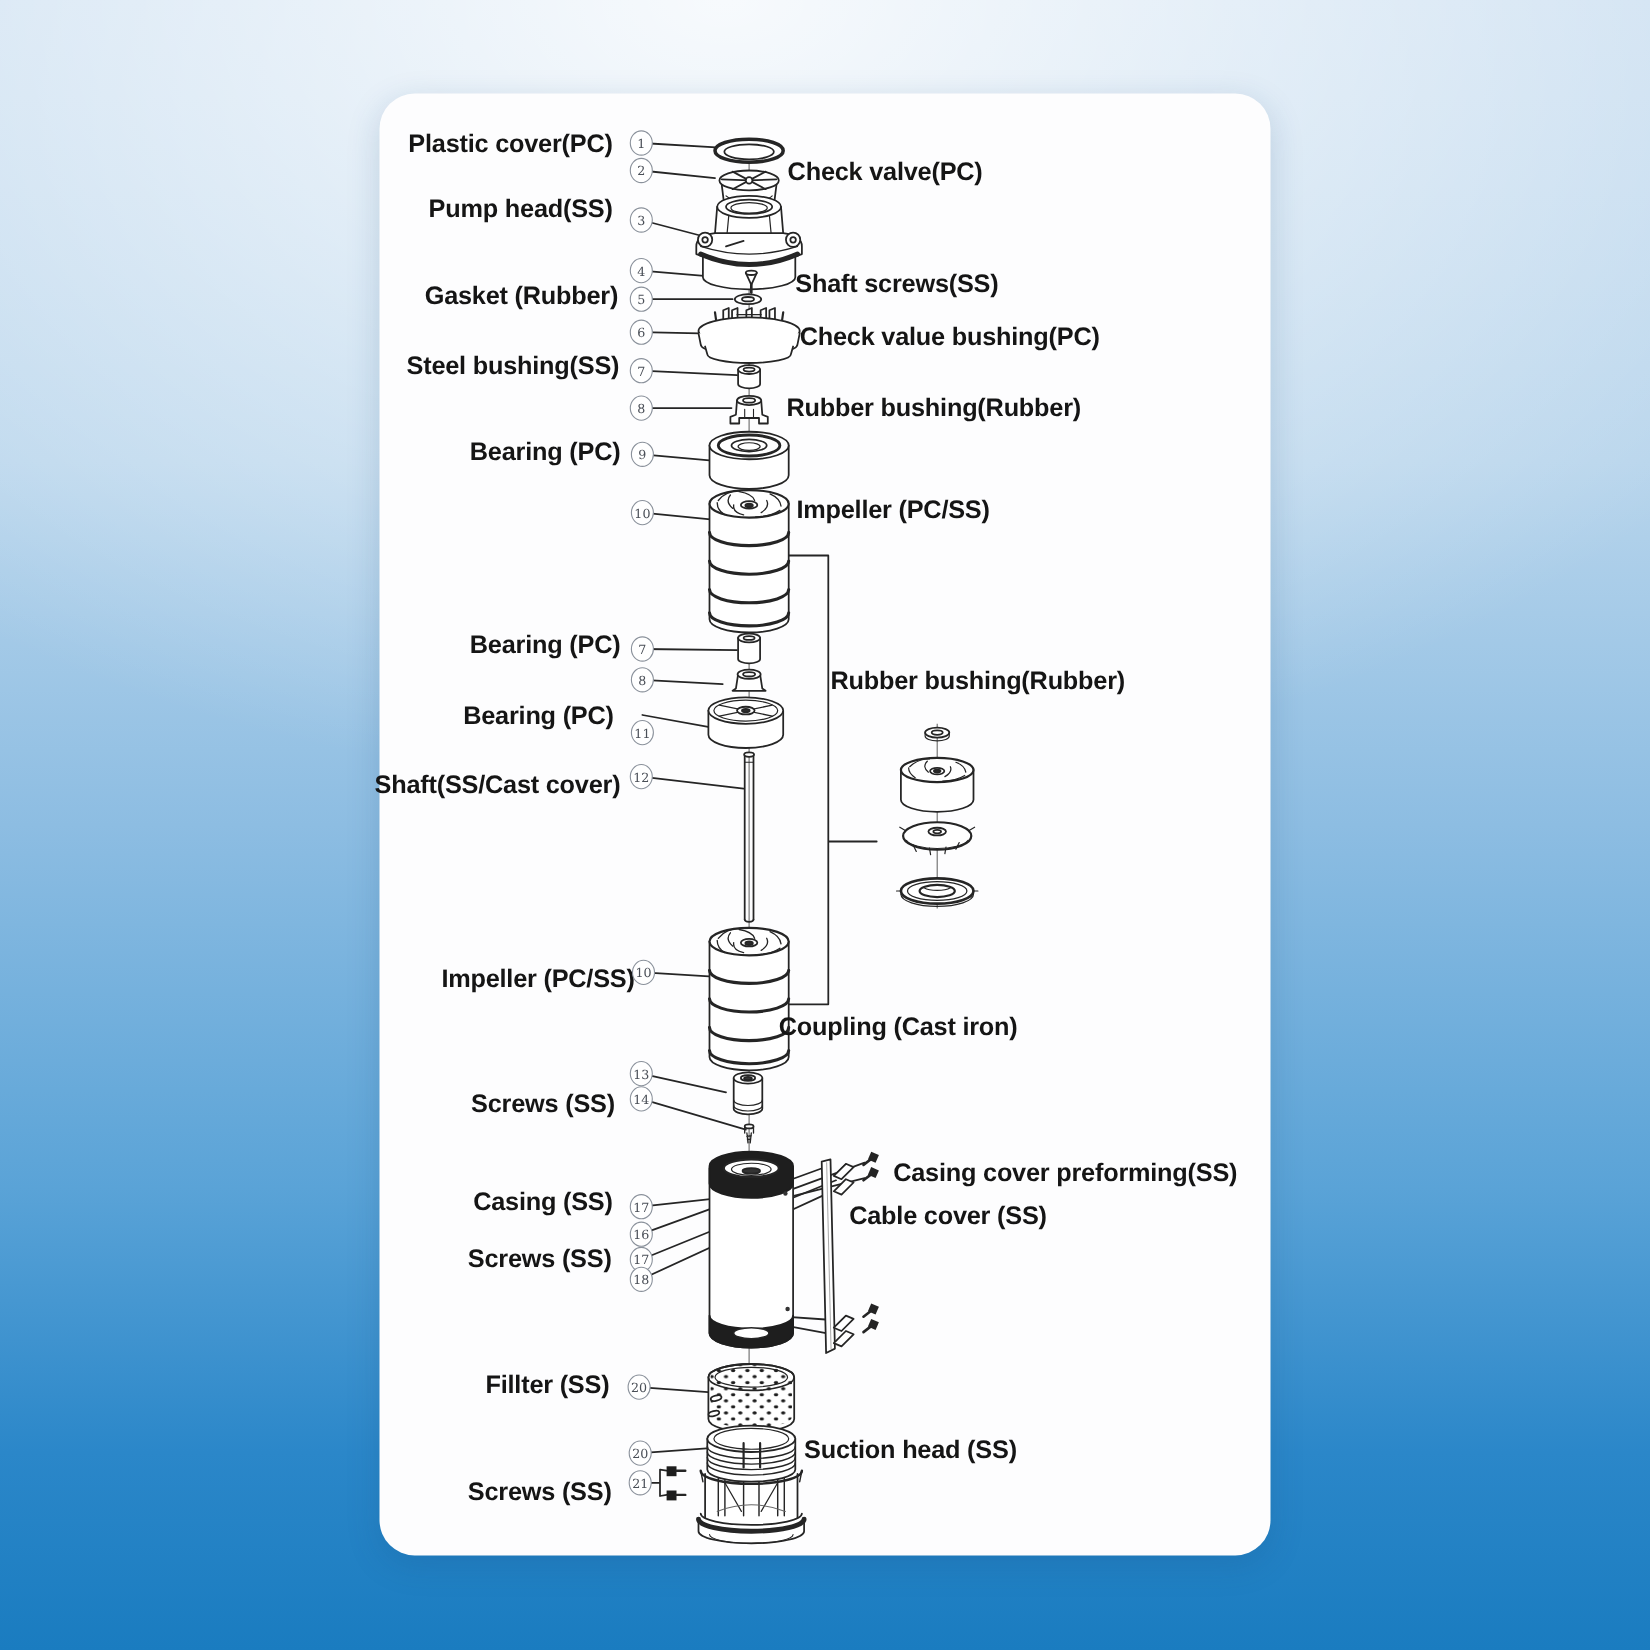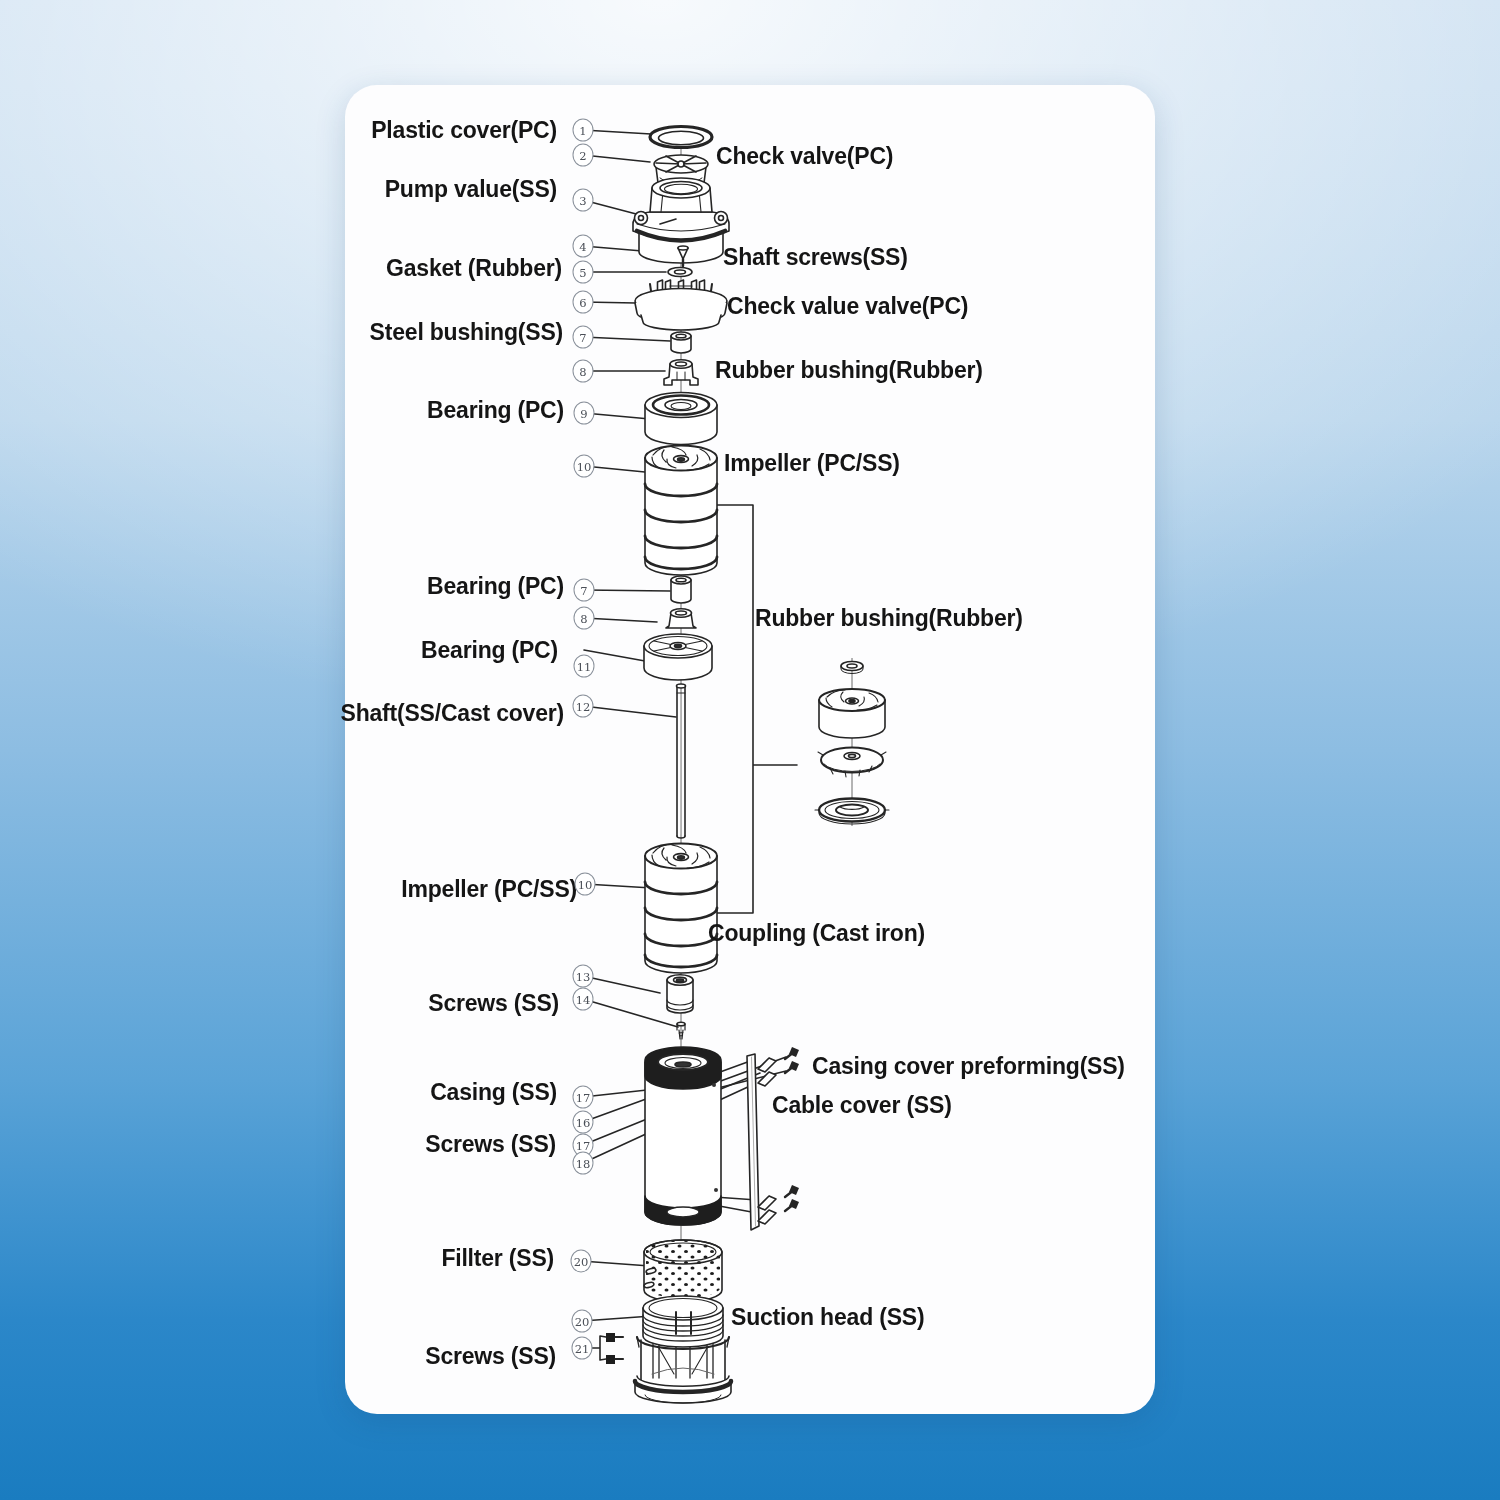--- a/index.html
+++ b/index.html
@@ -277,24 +277,24 @@
     <g class="ink">
       <rect x="606" y="1333" width="9" height="9" fill="#1d1d1d" stroke="none"></rect>
       <path d="M615,1337 L623,1337" stroke-width="2.2"></path>
       <rect x="606" y="1355" width="9" height="9" fill="#1d1d1d" stroke="none"></rect>
       <path d="M615,1359 L623,1359" stroke-width="2.2"></path>
     </g>
   </svg>
 
   <div class="lbl" style="right:943px;top:117px">Plastic cover(PC)</div>
   <div class="lbl" style="left:716px;top:143px">Check valve(PC)</div>
-  <div class="lbl" style="right:943px;top:176px">Pump value(SS)</div>
+  <div class="lbl" style="right:943px;top:176px">Pump head(SS)</div>
   <div class="lbl" style="left:723px;top:244px">Shaft screws(SS)</div>
   <div class="lbl" style="right:938px;top:255px">Gasket (Rubber)</div>
-  <div class="lbl" style="left:727px;top:293px">Check value valve(PC)</div>
+  <div class="lbl" style="left:727px;top:293px">Check value bushing(PC)</div>
   <div class="lbl" style="right:937px;top:319px">Steel bushing(SS)</div>
   <div class="lbl" style="left:715px;top:357px">Rubber bushing(Rubber)</div>
   <div class="lbl" style="right:936px;top:397px">Bearing (PC)</div>
   <div class="lbl" style="left:724px;top:450px">Impeller (PC/SS)</div>
   <div class="lbl" style="right:936px;top:573px">Bearing (PC)</div>
   <div class="lbl" style="left:755px;top:605px">Rubber bushing(Rubber)</div>
   <div class="lbl" style="right:942px;top:637px">Bearing (PC)</div>
   <div class="lbl" style="right:936px;top:700px">Shaft(SS/Cast cover)</div>
   <div class="lbl" style="right:923px;top:876px">Impeller (PC/SS)</div>
   <div class="lbl" style="left:708px;top:920px">Coupling (Cast iron)</div>

